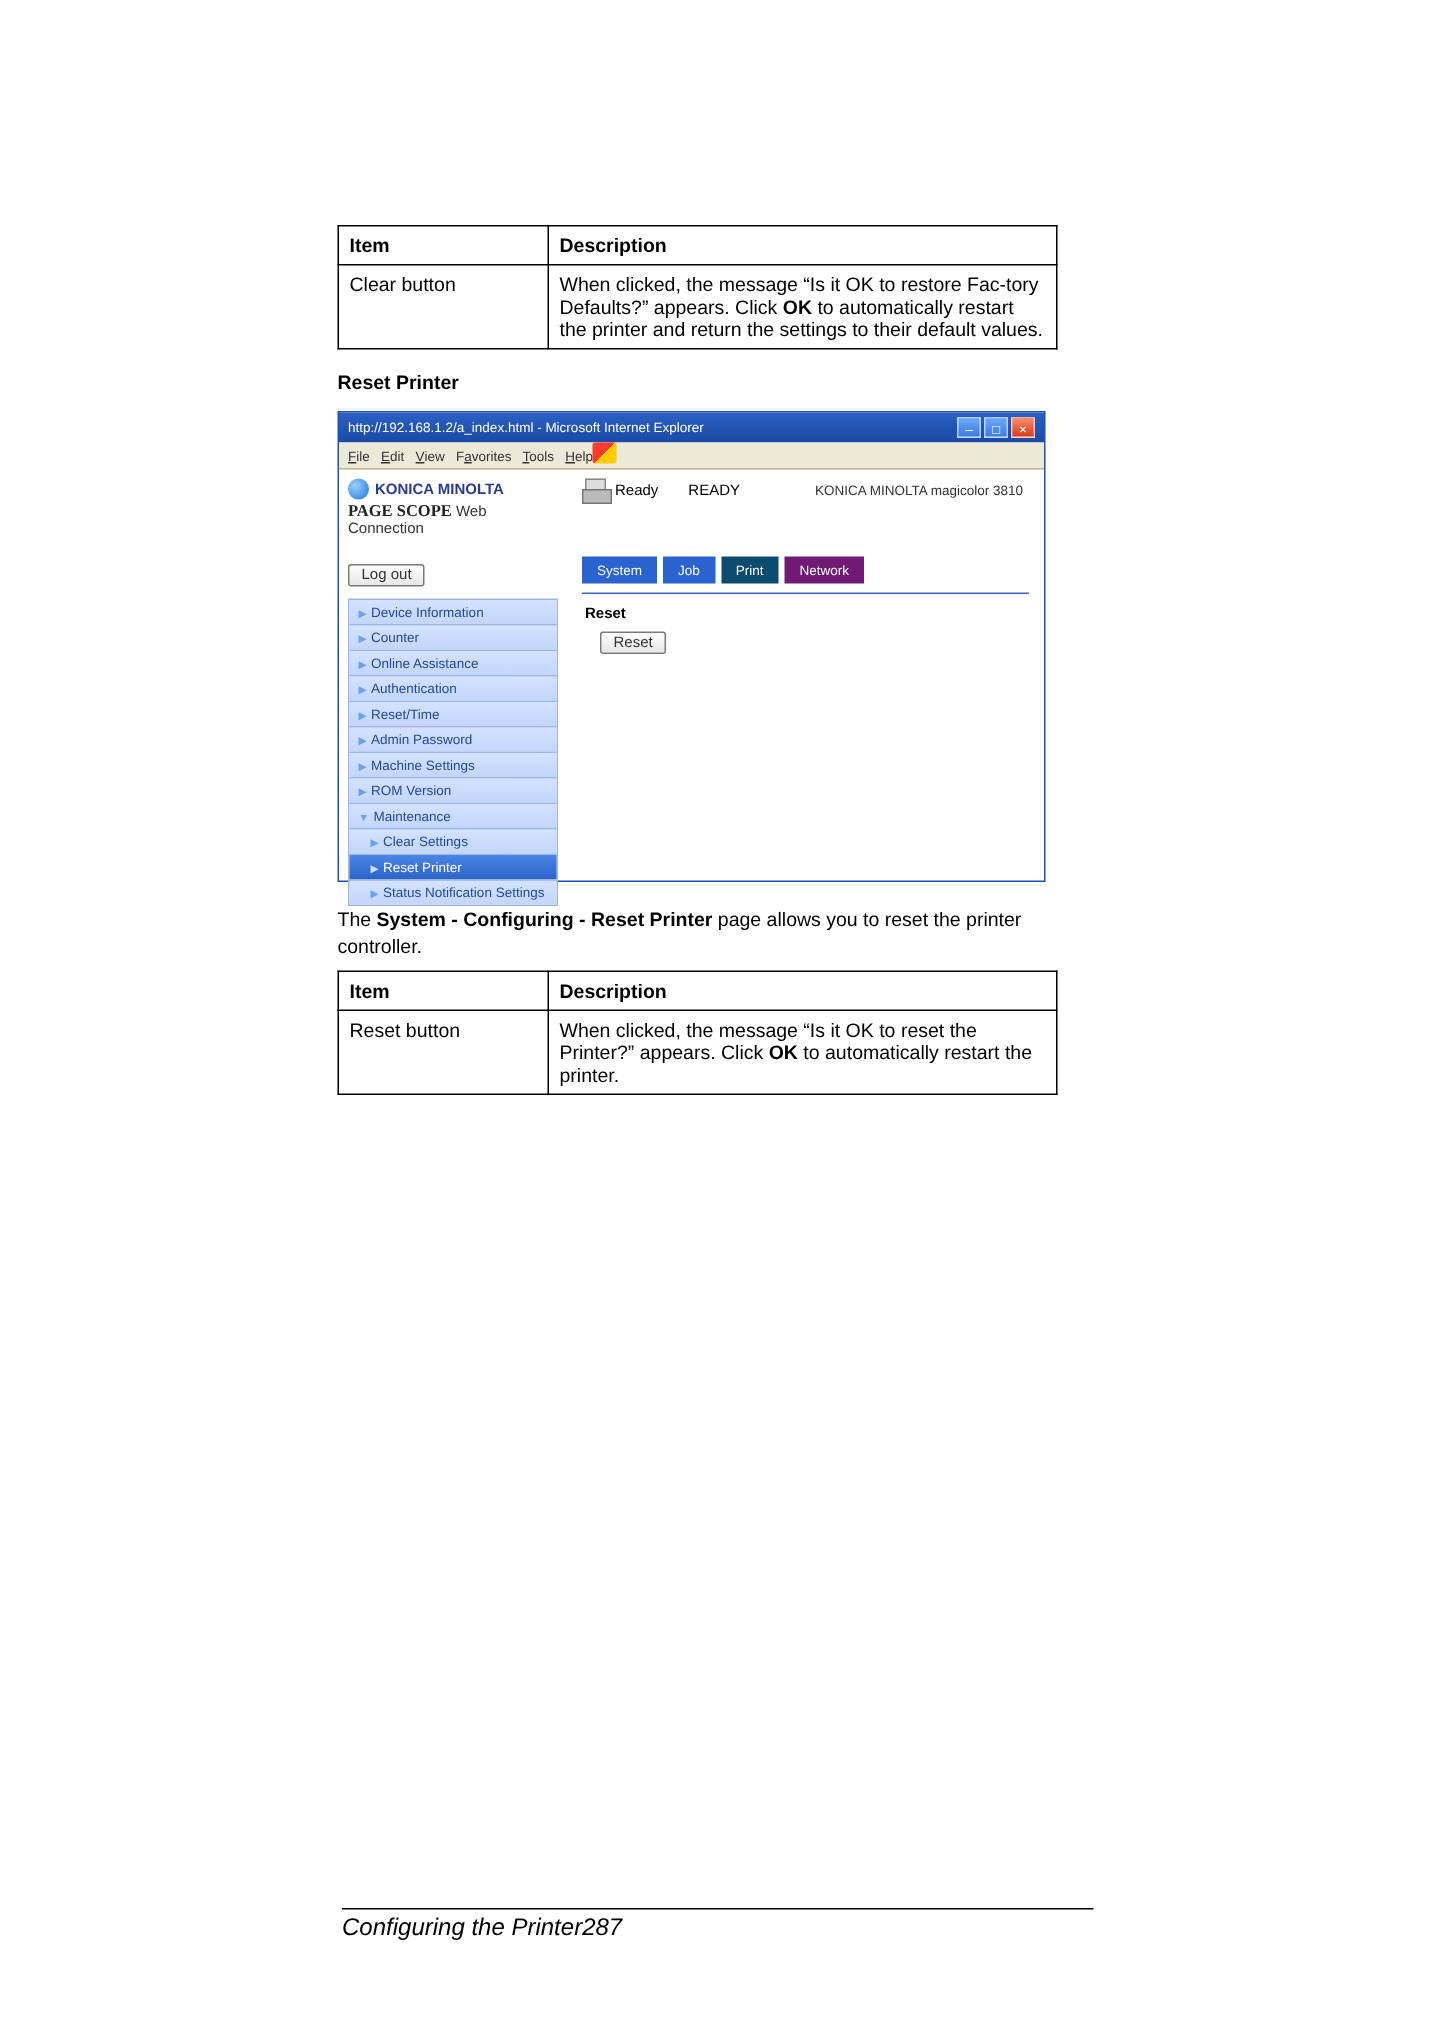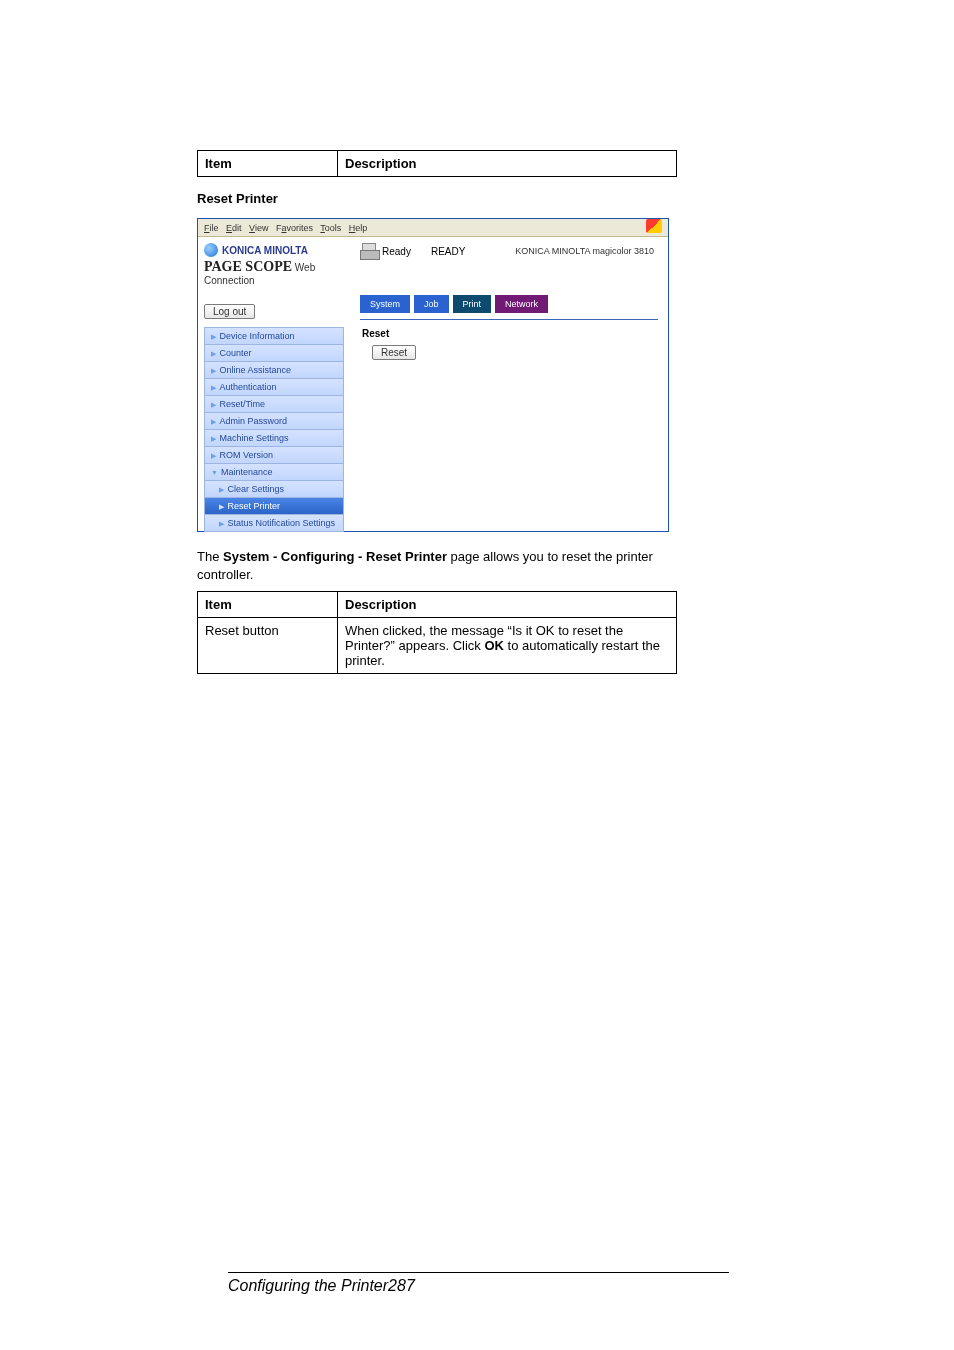--- a/index.html
+++ b/index.html
@@ -1,45 +1,45 @@
 <!DOCTYPE html>
 <html><head>
 <meta charset="utf-8">
 <style>
   * { box-sizing: border-box; margin: 0; padding: 0; }
   html, body { width: 954px; height: 1350px; background: #fff; font-family: Arial, Helvetica, sans-serif; color: #000; }
-  .page { position: relative; width: 954px; height: 1350px; padding: 150px 120px 60px 92px; }
+  .page { position: relative; width: 954px; height: 1350px; padding: 150px 120px 60px 120px; }
   .content { width: 480px; margin-left: 105px; }
 
   table.doc { border-collapse: collapse; width: 100%; font-size: 13px; margin-bottom: 14px; }
   table.doc th, table.doc td { border: 1px solid #000; padding: 5px 7px; text-align: left; vertical-align: top; }
   table.doc th { font-weight: bold; }
   table.doc td:first-child, table.doc th:first-child { width: 140px; }
 
   .sub-heading { font-size: 13px; font-weight: bold; margin: 10px 0 12px 0; }
   .body-text { font-size: 13px; margin: 14px 0 8px 0; line-height: 1.35; }
 
   
   .mock-window { border: 1px solid #1a52b5; width: 472px; height: 314px; font-size: 9px; position: relative; background: #fff; margin: 2px 0 16px 0; }
   .mock-title { background: linear-gradient(#2b60c4,#1a4aa5); color: #fff; height: 20px; line-height: 20px; padding: 0 6px; display: flex; justify-content: space-between; align-items: center; }
   .mock-winbtns { display: flex; gap: 2px; }
   .mock-winbtn { width: 16px; height: 14px; font-size: 9px; text-align: center; line-height: 14px; border: 1px solid rgba(255,255,255,.6); }
   .btn-min { background: linear-gradient(#6aa8ff,#3d7be0); color:#fff; }
   .btn-max { background: linear-gradient(#6aa8ff,#3d7be0); color:#fff; }
   .btn-close { background: linear-gradient(#ff8a65,#d43a1b); color:#fff; }
-  .mock-menu { background: #ece9d8; border-bottom: 1px solid #c0b890; height: 18px; line-height: 18px; padding: 0 6px; color: #333; display:flex; justify-content:space-between; }
+  .mock-menu { background: #ece9d8; border-bottom: 1px solid #c0b890; height: 18px; line-height: 18px; padding: 0 6px; color: #333; display:flex; }
   .mock-menu span u { text-decoration: underline; }
   .ie-flag { width:16px; height:14px; background:linear-gradient(135deg,#ff3b30 0 50%,#ffcc00 50% 100%); border-radius:2px; }
   .mock-body { display: flex; height: calc(100% - 38px); }
   .mock-left { width: 152px; padding: 6px; }
   .mock-right { flex: 1; padding: 6px 10px; }
   .brand-row { display:flex; align-items:center; gap:4px; font-size:10px; font-weight:bold; color:#2a3b8f; }
   .brand-dot { width:14px; height:14px; border-radius:50%; background: radial-gradient(circle at 35% 35%, #9bd0ff, #1e73d4); }
   .webconn { font-size:10px; color:#333; margin-top:2px; }
-  .webconn .ps { font-family:serif; font-weight:bold; font-size:14px; color:#222; }
+  .webconn .ps { font-family:serif; font-weight:bold; font-size:11px; color:#222; }
   .logout-wrap { margin: 18px 0 8px 0; }
   .ui-btn { display:inline-block; padding: 1px 8px; border:1px solid #7a7a7a; background: linear-gradient(#fff,#e7e7e7); border-radius:2px; font-size:10px; color:#333; }
   .sidebar { border:1px solid #9db5e3; }
   .side-item { background: linear-gradient(#d4e2ff,#c2d6fc); border-top:1px solid #9db5e3; padding:3px 6px; color:#244a9b; font-size:9px; }
   .side-item:first-child { border-top:none; }
   .side-item.indent { padding-left:14px; }
   .side-item.indent.active { background: linear-gradient(#4a85e6,#2c63c7); color:#fff; }
   .side-item .tri { color:#6aa0ec; margin-right:3px; font-size:7px; }
   .side-item.open .tri { color:#6aa0ec; }
   .status-row { display:flex; align-items:center; gap:20px; font-size:10px; }
@@ -64,26 +64,40 @@
 
 <div class="page">
   <div class="content">
 
     <table class="doc">
       <tbody>
           <tr>
         <th>Item</th>
         <th>Description</th>
       </tr>
+      <tr>
+        <td>Clear button</td>
+        <td>
+          <span>When clicked, the message “Is it OK to restore Fac-</span><span>tory Defaults?” appears. Click </span><b>OK</b><span> to automatically restart the printer and return the settings to their default values.</span>
+        </td>
+      </tr>
     </tbody>
       </table>
 
     <div class="sub-heading">Reset Printer</div>
 
     <div class="mock-window">
+      <div class="mock-title">
+        <span>http://192.168.1.2/a_index.html - Microsoft Internet Explorer</span>
+        <span class="mock-winbtns">
+          <span class="mock-winbtn btn-min">–</span>
+          <span class="mock-winbtn btn-max">□</span>
+          <span class="mock-winbtn btn-close">×</span>
+        </span>
+      </div>
       <div class="mock-menu">
         <span>
           <span><u>F</u>ile</span>&nbsp;&nbsp;
           <span><u>E</u>dit</span>&nbsp;&nbsp;
           <span><u>V</u>iew</span>&nbsp;&nbsp;
           <span>F<u>a</u>vorites</span>&nbsp;&nbsp;
           <span><u>T</u>ools</span>&nbsp;&nbsp;
           <span><u>H</u>elp</span>
         </span>
         <span class="ie-flag"></span>

